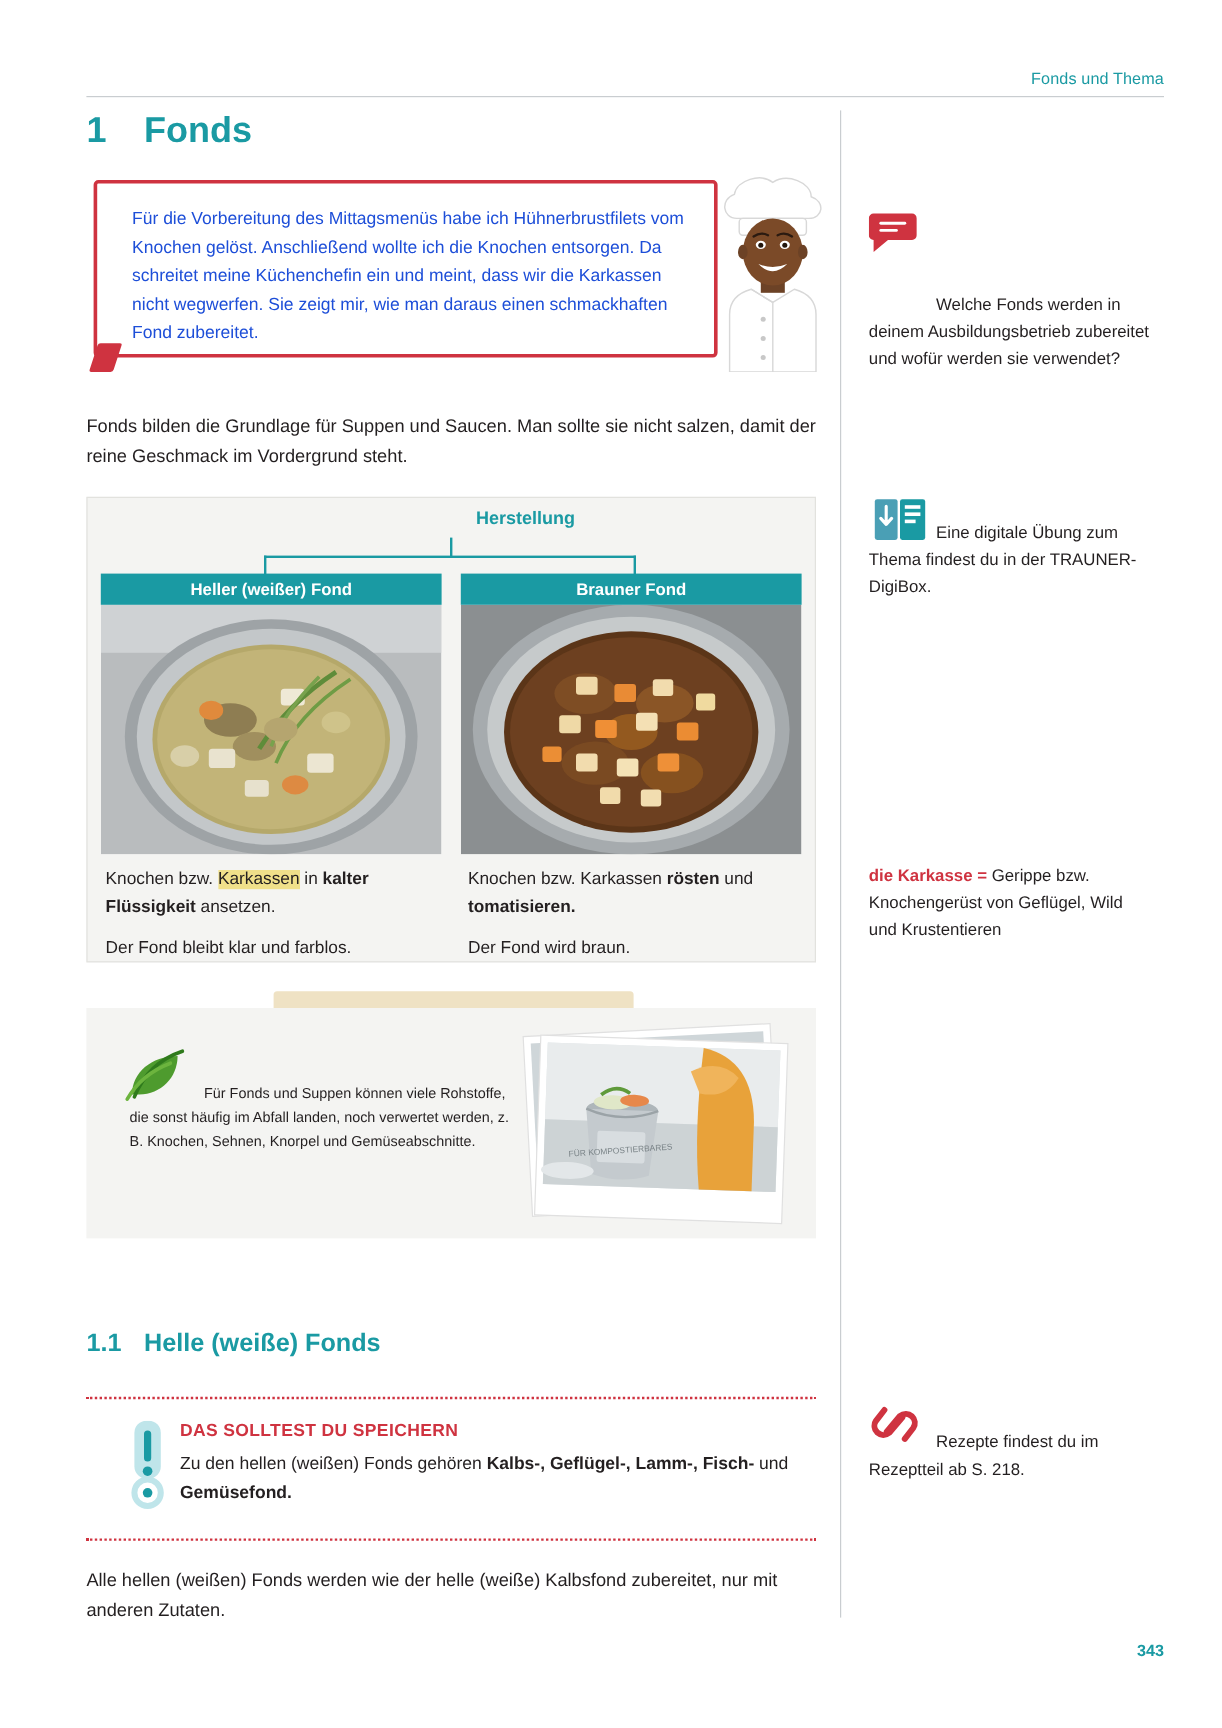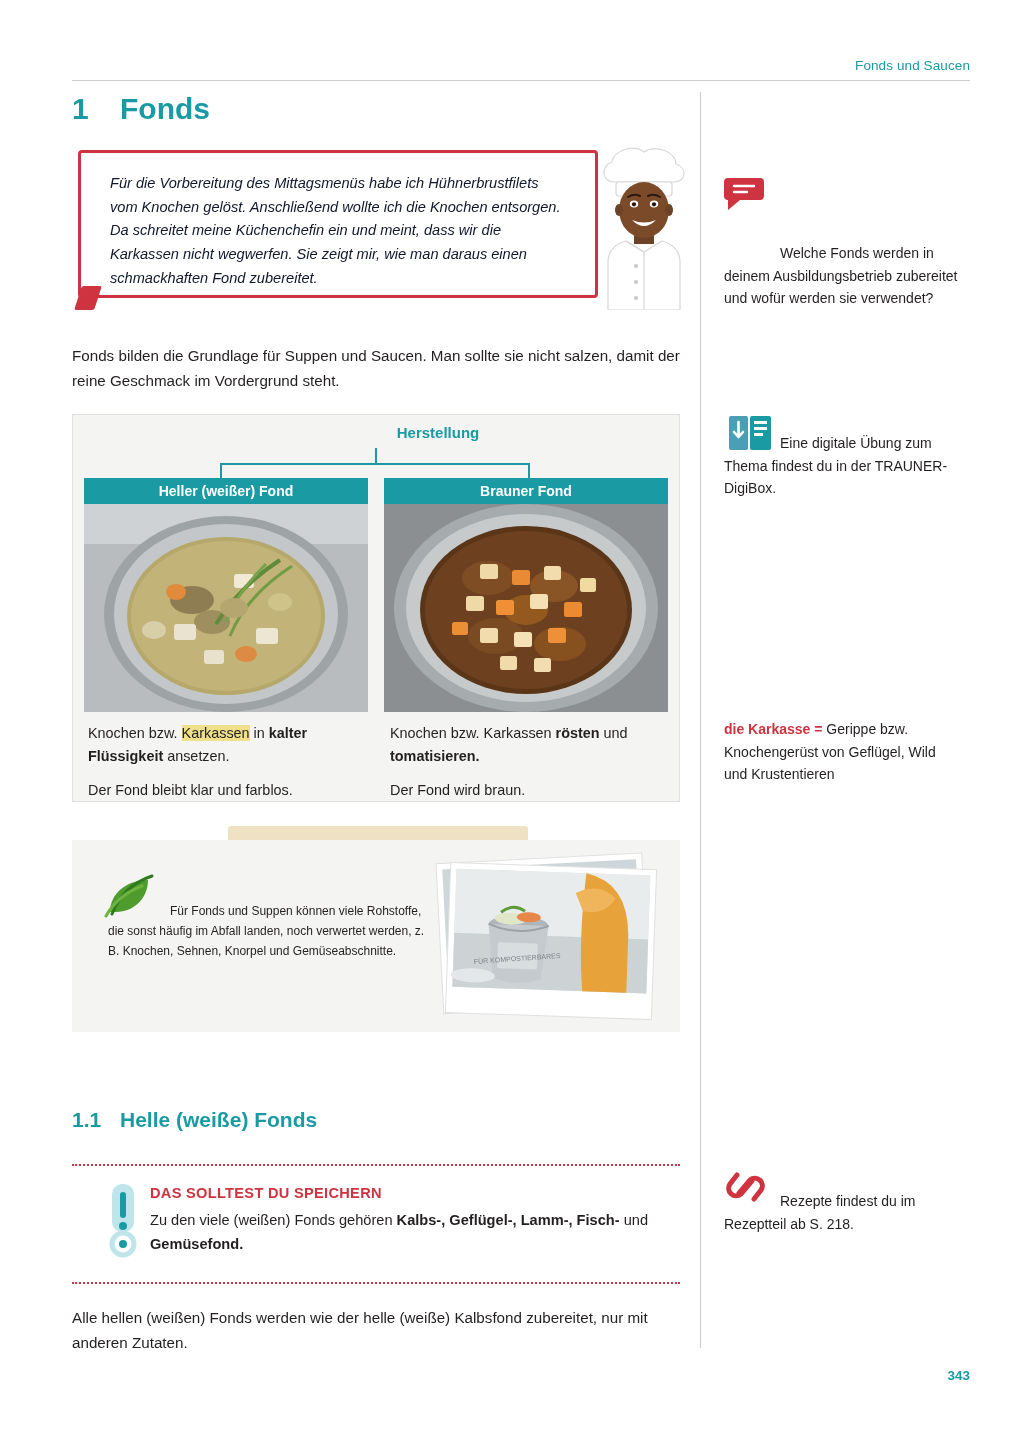--- a/index.html
+++ b/index.html
@@ -78,22 +78,21 @@
     transform: skewX(-18deg);
     border-radius: 2px;
   }
   .bubble-text {
     position: absolute;
     left: 110px;
     top: 172px;
     width: 460px;
     font-size: 14.6px;
     line-height: 1.62;
-    color: #0f172a;
-    font-style: italic;
+    color: #1d4ed8;
   }
 
   
   .chef {
     position: absolute;
     left: 592px;
     top: 140px;
     width: 104px;
     height: 170px;
   }
@@ -313,21 +312,21 @@
     font-size: 13.5px;
     font-weight: bold;
     color: #1a9aa3;
   }
 </style>
 </head>
 <body>
 
 <div class="page">
 
-  <div class="header-title">Fonds und Saucen</div>
+  <div class="header-title">Fonds und Thema</div>
   <div class="header-rule"></div>
 
   <div class="chapter-num">1</div>
   <div class="chapter-title">Fonds</div>
 
   <div class="bubble"></div>
   <div class="bubble-tail"></div>
   <div class="bubble-text">Für die Vorbereitung des Mittagsmenüs habe ich Hühnerbrustfilets vom Knochen gelöst. Anschließend wollte ich die Knochen entsorgen. Da schreitet meine Küchenchefin ein und meint, dass wir die Karkassen nicht wegwerfen. Sie zeigt mir, wie man daraus einen schmackhaften Fond zubereitet.</div>
 
   <div class="chef">
@@ -494,21 +493,21 @@
     <svg width="34" height="76" viewBox="0 0 34 76">
       <rect x="6" y="0" width="22" height="48" rx="10" fill="#bfe5ea"></rect>
       <rect x="14" y="8" width="6" height="26" rx="3" fill="#1a9aa3"></rect>
       <circle cx="17" cy="42" r="4" fill="#1a9aa3"></circle>
       <circle cx="17" cy="60" r="11" fill="none" stroke="#bfe5ea" stroke-width="5"></circle>
       <circle cx="17" cy="60" r="4" fill="#1a9aa3"></circle>
     </svg>
   </div>
   <div class="save-head">DAS SOLLTEST DU SPEICHERN</div>
   <div class="save-body">
-    <span>Zu den viele (weißen) Fonds gehören </span><b>Kalbs-, Geflügel-, Lamm-, Fisch-</b><span> und </span><b>Gemüsefond.</b>
+    <span>Zu den hellen (weißen) Fonds gehören </span><b>Kalbs-, Geflügel-, Lamm-, Fisch-</b><span> und </span><b>Gemüsefond.</b>
   </div>
   <div class="dot-rule bottom"></div>
 
   <div class="closing-par">Alle hellen (weißen) Fonds werden wie der helle (weiße) Kalbsfond zubereitet, nur mit anderen Zutaten.</div>
 
   <div class="v-divider"></div>
 
   <div class="icon-chat">
     <svg width="40" height="34" viewBox="0 0 40 34">
       <path d="M4 2 h32 a4 4 0 0 1 4 4 v14 a4 4 0 0 1 -4 4 h-20 l-12 10 v-10 a4 4 0 0 1 -4 -4 v-14 a4 4 0 0 1 4 -4 Z" fill="#cf3340"></path>

